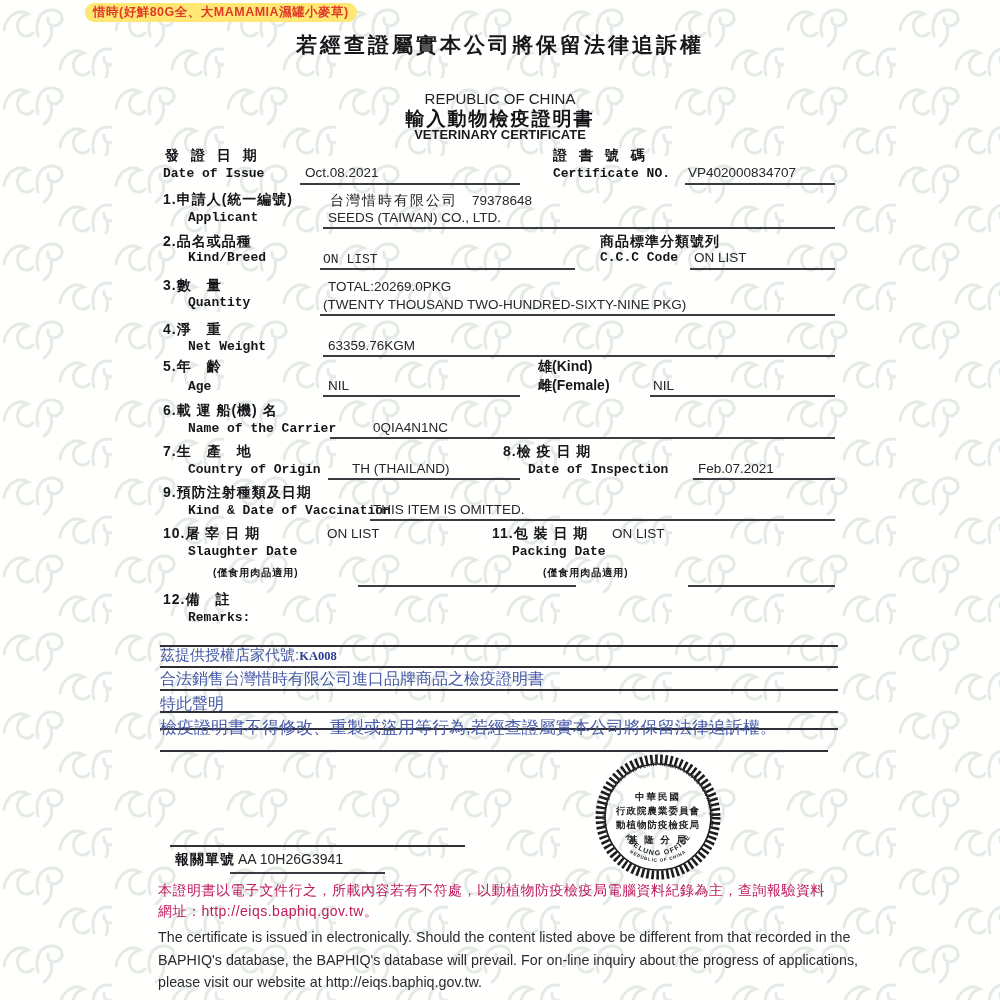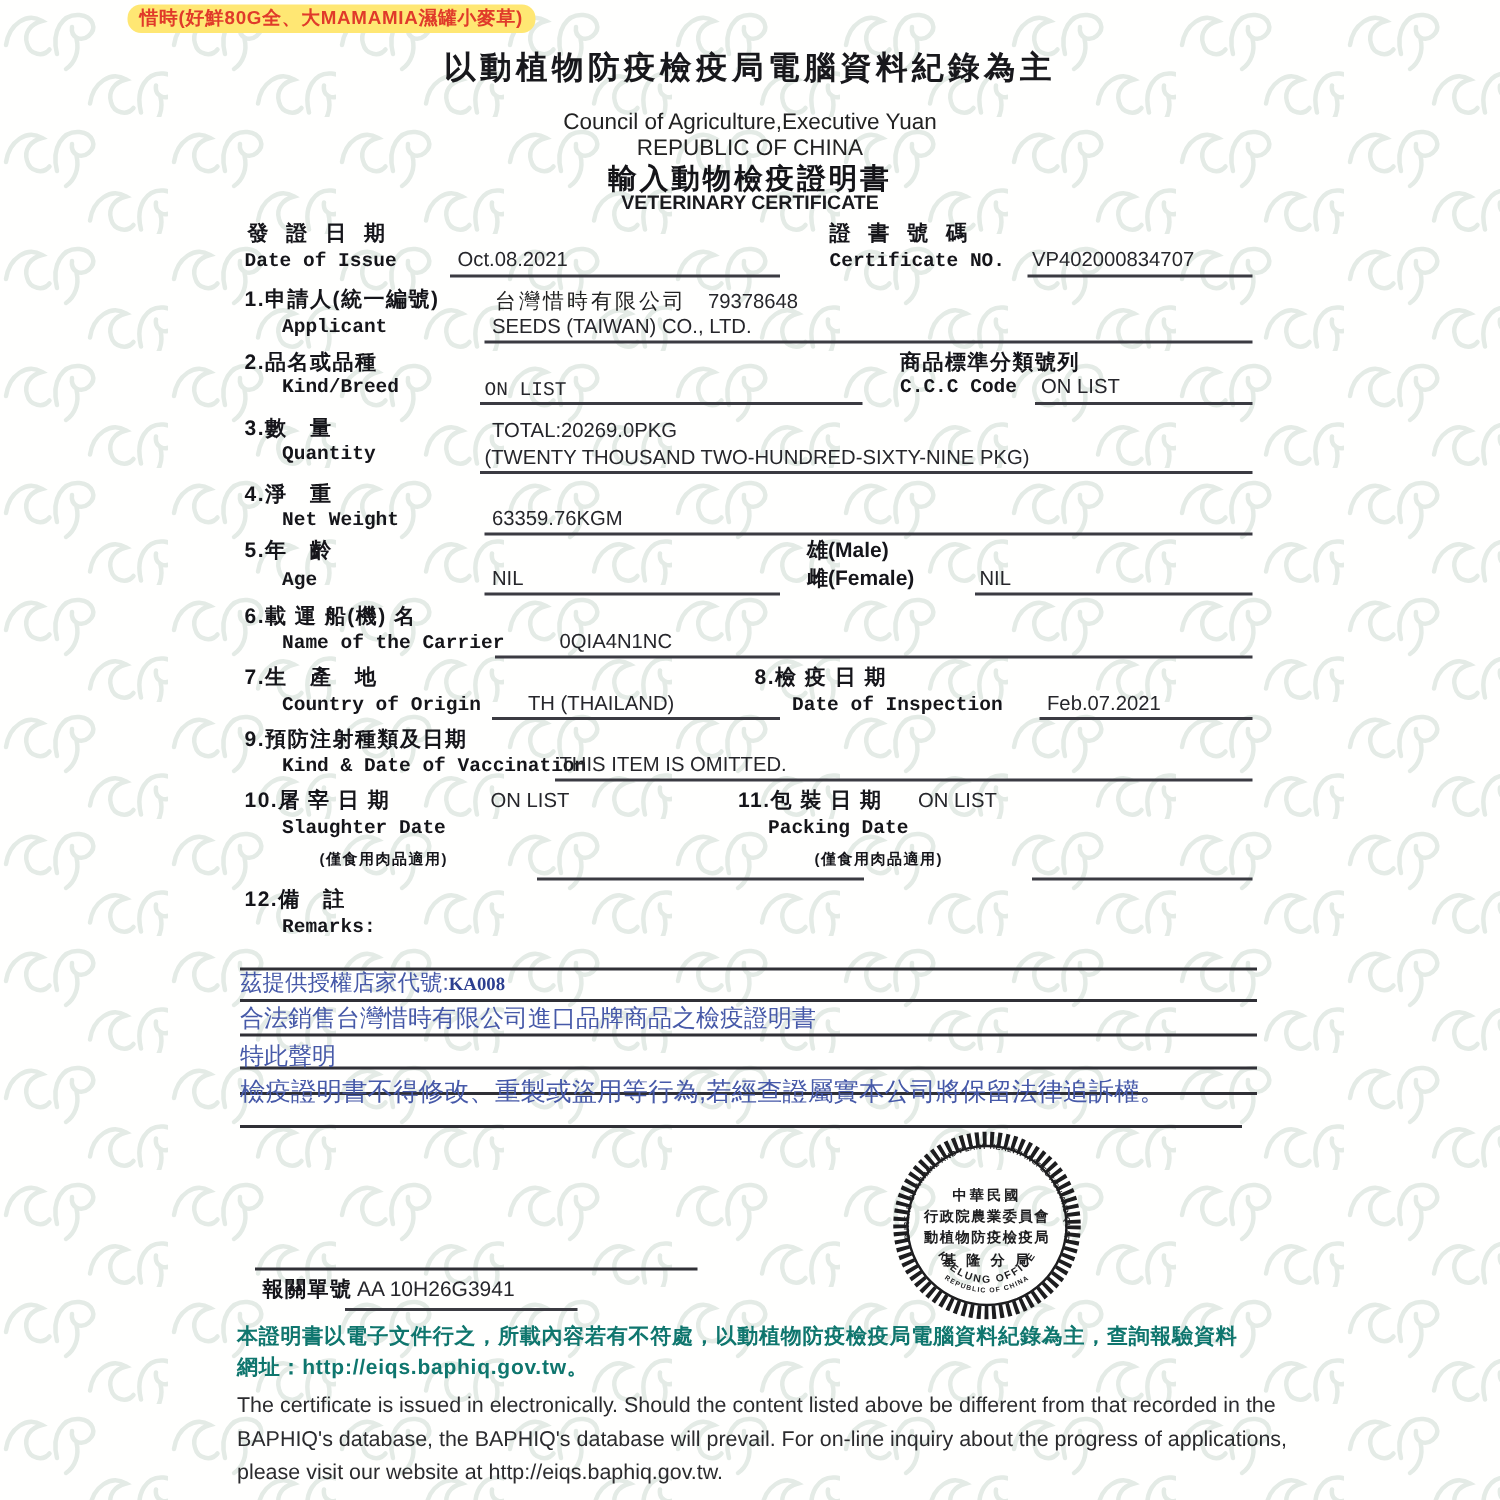--- a/index.html
+++ b/index.html
@@ -12,21 +12,21 @@
   .ml{font-family:"Liberation Mono","DejaVu Sans Mono",monospace;font-weight:700;font-size:13px;color:#15151a;}
   .v{font-size:13.5px;color:#26262b;}
   .vm{font-family:"Liberation Mono","DejaVu Sans Mono",monospace;font-size:13px;color:#26262b;}
   .ul{position:absolute;height:2px;background:#3b3b42;}
   .line{position:absolute;height:2px;background:#303036;}
   .small-note{font-size:10px;font-weight:bold;letter-spacing:1px;color:#15151a;}
   .blue{color:#4659a8;}
   .hdr{position:absolute;left:0;width:1000px;text-align:center;white-space:nowrap;}
   .tag{position:absolute;left:85px;top:3px;background:#ffe773;color:#e03a2a;font-weight:bold;
        font-size:12.5px;padding:1px 8px;border-radius:9px;letter-spacing:0.5px;}
-  .zhfoot{position:absolute;font-size:14px;font-weight:bold;letter-spacing:0.5px;line-height:21px;color:#0f766e;white-space:nowrap;}
+  .zhfoot{position:absolute;font-size:14px;font-weight:normal;letter-spacing:0.5px;line-height:21px;color:#be185d;white-space:nowrap;}
   .enfoot{position:absolute;font-size:14.3px;color:#2b2b2e;line-height:22.5px;white-space:normal;}
 </style>
 </head>
 <body>
 
 <div class="page">
 
   <svg class="wm" width="1000" height="1000" aria-hidden="true">
     <defs>
       <g id="wm-motif" fill="none" stroke="#e4ebe6" stroke-width="3" stroke-linecap="round">
@@ -37,22 +37,21 @@
       <pattern id="wmp" width="112" height="78" patternUnits="userSpaceOnUse">
         <use href="#wm-motif" x="4" y="6"></use>
         <use href="#wm-motif" x="60" y="45"></use>
       </pattern>
     </defs>
     <rect x="0" y="0" width="1000" height="1000" fill="url(#wmp)"></rect>
   </svg>
 
   <div class="tag">惜時(好鮮80G全、大MAMAMIA濕罐小麥草)</div>
 
-  <div class="hdr" style="top:31px;font-size:21px;font-weight:600;letter-spacing:3px;color:#18181c;">以動植物防疫檢疫局電腦資料紀錄為主</div>
-  <div class="hdr" style="top:73px;font-size:15px;color:#222;">Council of Agriculture,Executive Yuan</div>
+  <div class="hdr" style="top:31px;font-size:21px;font-weight:600;letter-spacing:3px;color:#18181c;">若經查證屬實本公司將保留法律追訴權</div>
   <div class="hdr" style="top:90px;font-size:15px;color:#222;">REPUBLIC OF CHINA</div>
   <div class="hdr" style="top:106px;font-size:19px;font-weight:bold;letter-spacing:2px;color:#141418;">輸入動物檢疫證明書</div>
   <div class="hdr" style="top:127px;font-size:13px;font-weight:bold;color:#1a1a1e;">VETERINARY CERTIFICATE</div>
 
   <span class="abs zh" style="left:165px;top:147px;letter-spacing:4px;">發 證 日 期</span>
   <span class="abs ml" style="left:163px;top:166px;">Date of Issue</span>
   <span class="abs v" style="left:305px;top:165px;">Oct.08.2021</span>
   <div class="ul" style="left:300px;top:183px;width:220px;"></div>
   <span class="abs zh" style="left:553px;top:147px;letter-spacing:4px;">證 書 號 碼</span>
   <span class="abs ml" style="left:553px;top:166px;">Certificate NO.</span>
@@ -80,21 +79,21 @@
   <span class="abs ml" style="left:188px;top:295px;">Quantity</span>
   <span class="abs v" style="left:323px;top:297px;">(TWENTY THOUSAND TWO-HUNDRED-SIXTY-NINE PKG)</span>
   <div class="ul" style="left:320px;top:314px;width:515px;"></div>
 
   <span class="abs zh" style="left:163px;top:321px;">4.淨　重</span>
   <span class="abs ml" style="left:188px;top:339px;">Net Weight</span>
   <span class="abs v" style="left:328px;top:338px;">63359.76KGM</span>
   <div class="ul" style="left:323px;top:355px;width:512px;"></div>
 
   <span class="abs zh" style="left:163px;top:358px;">5.年　齡</span>
-  <span class="abs zh" style="left:538px;top:358px;letter-spacing:0;">雄(Male)</span>
+  <span class="abs zh" style="left:538px;top:358px;letter-spacing:0;">雄(Kind)</span>
   <span class="abs ml" style="left:188px;top:379px;">Age</span>
   <span class="abs v" style="left:328px;top:378px;">NIL</span>
   <div class="ul" style="left:323px;top:395px;width:197px;"></div>
   <span class="abs zh" style="left:538px;top:377px;letter-spacing:0;">雌(Female)</span>
   <span class="abs v" style="left:653px;top:378px;">NIL</span>
   <div class="ul" style="left:650px;top:395px;width:185px;"></div>
 
   <span class="abs zh" style="left:163px;top:402px;">6.載 運 船(機) 名</span>
   <span class="abs ml" style="left:188px;top:421px;text-align:center;">Name of the Carrier</span>
   <span class="abs v" style="left:373px;top:420px;">0QIA4N1NC</span>

